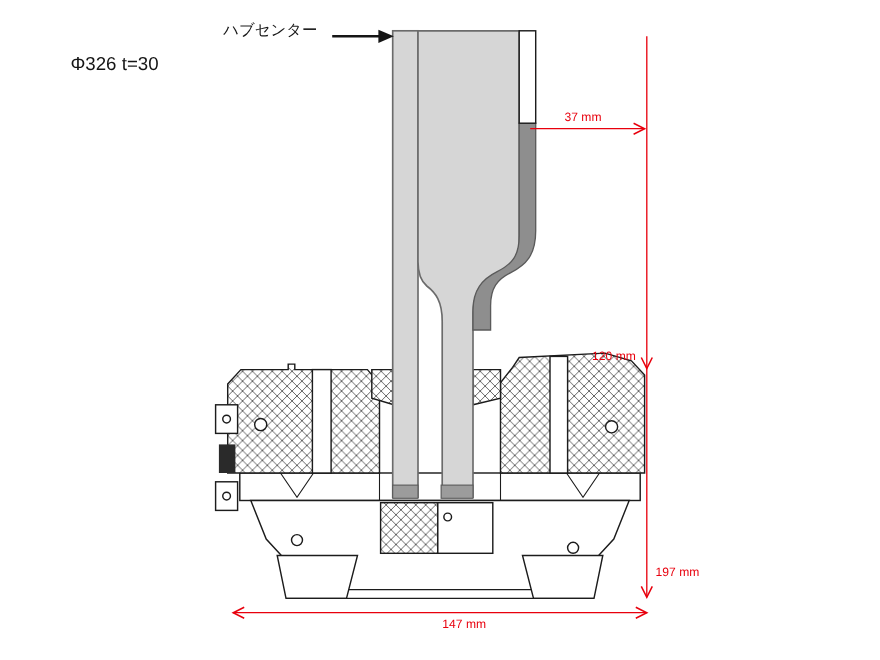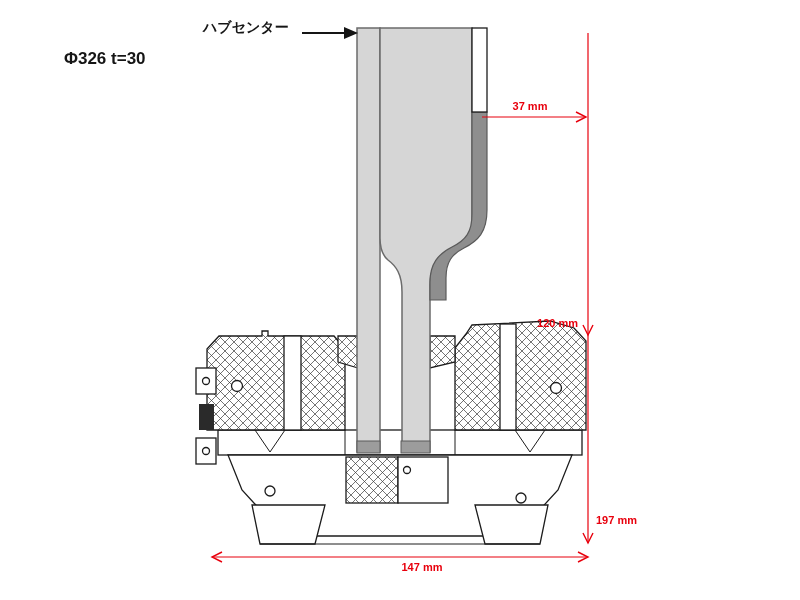--- a/index.html
+++ b/index.html
@@ -1,16 +1,16 @@
 <!DOCTYPE html>
 <html><head>
 <meta charset="utf-8">
 <style>
   html,body { margin:0; padding:0; background:#ffffff; }
-  .canvas { position:relative; width:800px; height:600px; background:#ffffff; overflow:hidden;font-weight:bold; }
+  .canvas { position:relative; width:800px; height:600px; background:#ffffff; overflow:hidden; }
   svg { display:block; }
   text { font-family:"Liberation Sans","DejaVu Sans",sans-serif; }
   .dim-text  { fill:#e8000d; font-size:11px; }
   .dim-line  { stroke:#e8000d; stroke-width:1.2; fill:none; }
   .dim-arrow { stroke:#e8000d; stroke-width:1.4; fill:none; }
   .label-text{ fill:#151515; }
   .spec-text { font-size:17px; }
   .callout-text { font-size:14px; }
   .outline   { stroke:#1c1c1c; stroke-width:1.3; fill:#ffffff; }
   .thinline  { stroke:#1c1c1c; stroke-width:1; fill:none; }

